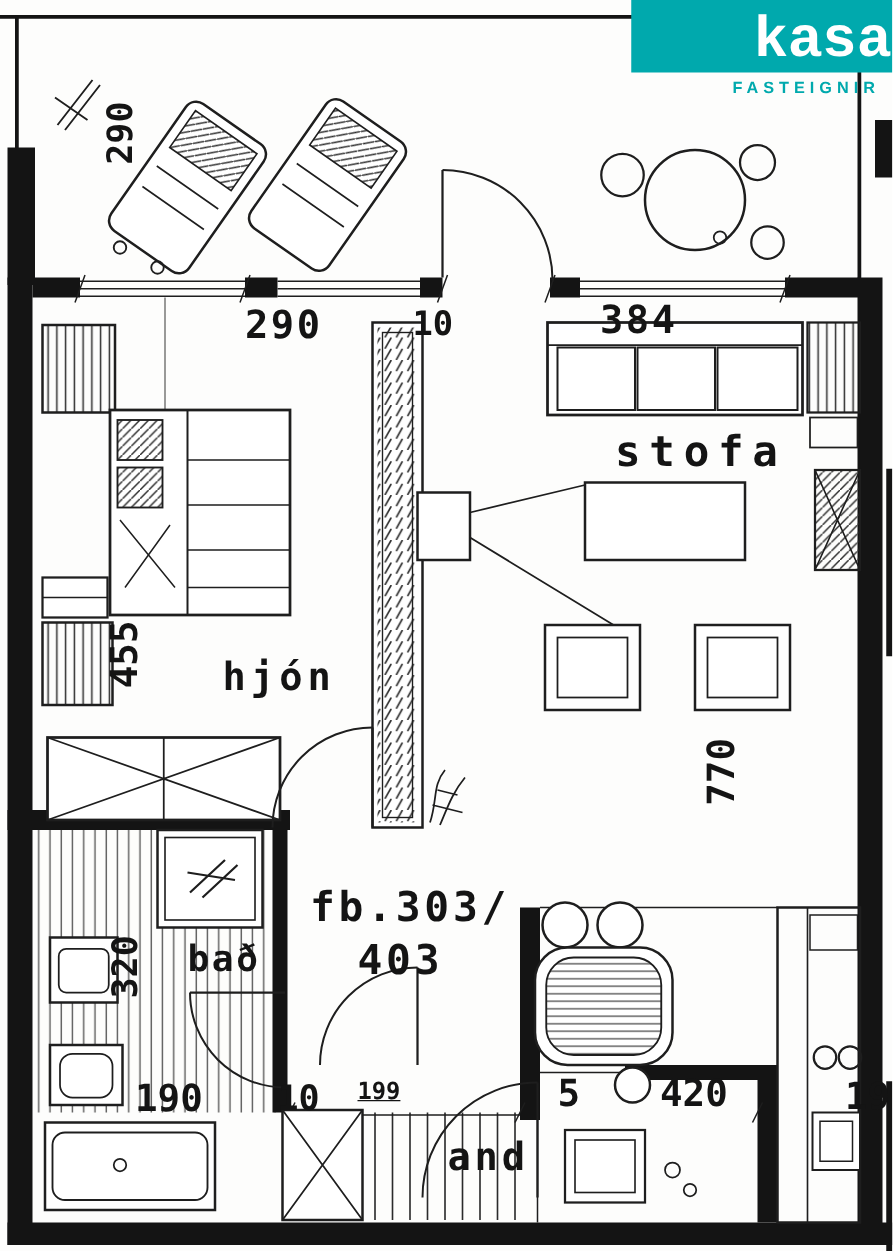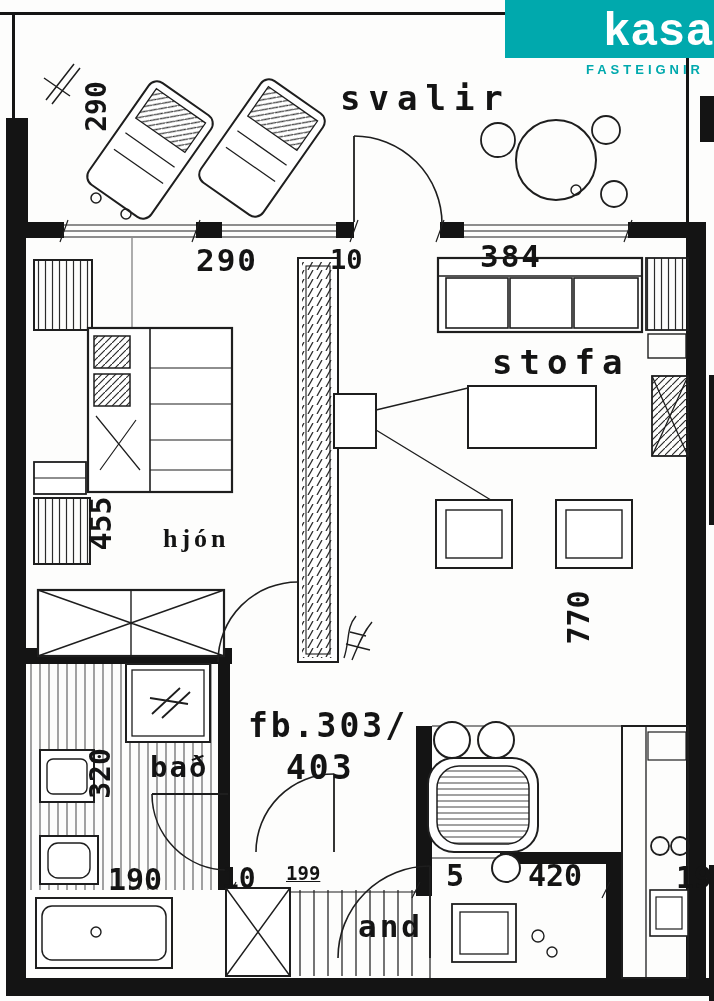--- a/index.html
+++ b/index.html
@@ -199,23 +199,22 @@
       <rect x="622" y="726" width="66" height="252" stroke-width="2"></rect>
       <path d="M646,726V978" stroke-width="1.3"></path>
       <circle cx="660" cy="846" r="9" stroke-width="1.8"></circle>
       <circle cx="680" cy="846" r="9" stroke-width="1.8"></circle>
       <rect x="650" y="890" width="38" height="46" fill="#fff" stroke-width="1.6"></rect>
       <rect x="656" y="897" width="26" height="32" stroke-width="1.2"></rect>
       <rect x="648" y="732" width="38" height="28" stroke-width="1.2"></rect>
     </g>
   </svg>
 
-  <div class="lbl" style="left:340px;top:78px;font-size:34px;letter-spacing:8px;">svalir</div>
   <div class="lbl" style="left:492px;top:342px;font-size:34px;letter-spacing:7px;">stofa</div>
-  <div class="lbl" style="left:163px;top:524px;font-size:26px;letter-spacing:4px;font-family:Liberation Serif, serif;">hjón</div>
+  <div class="lbl" style="left:178px;top:524px;font-size:31px;letter-spacing:4px;">hjón</div>
   <div class="lbl" style="left:150px;top:750px;font-size:29px;letter-spacing:2px;">bað</div>
   <div class="lbl" style="left:330px;top:908px;font-size:31px;letter-spacing:3px;padding-left:28px;">and</div>
 
   <div class="lbl" style="left:248px;top:706px;font-size:33px;letter-spacing:3px;">fb.303/</div>
   <div class="lbl" style="left:286px;top:748px;font-size:33px;letter-spacing:3px;">403</div>
 
   <div class="lbl" style="left:196px;top:242px;font-size:31px;letter-spacing:2px;">290</div>
   <div class="lbl" style="left:330px;top:244px;font-size:27px;">10</div>
   <div class="lbl" style="left:480px;top:238px;font-size:31px;letter-spacing:2px;">384</div>
 

